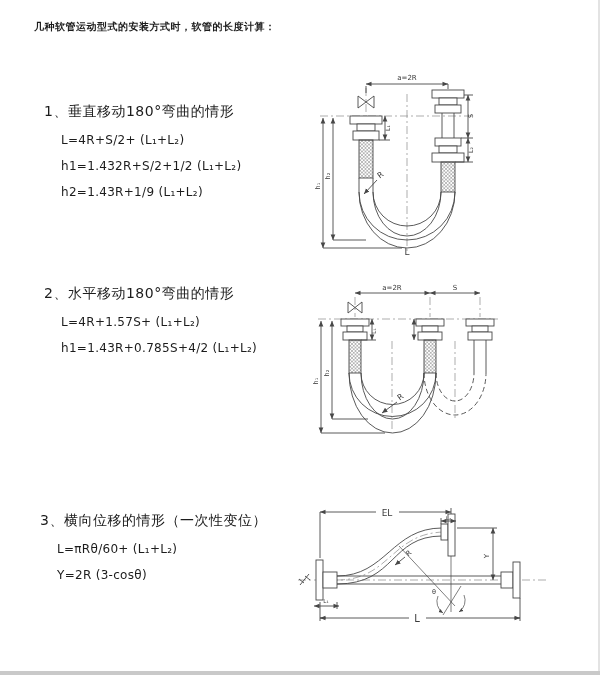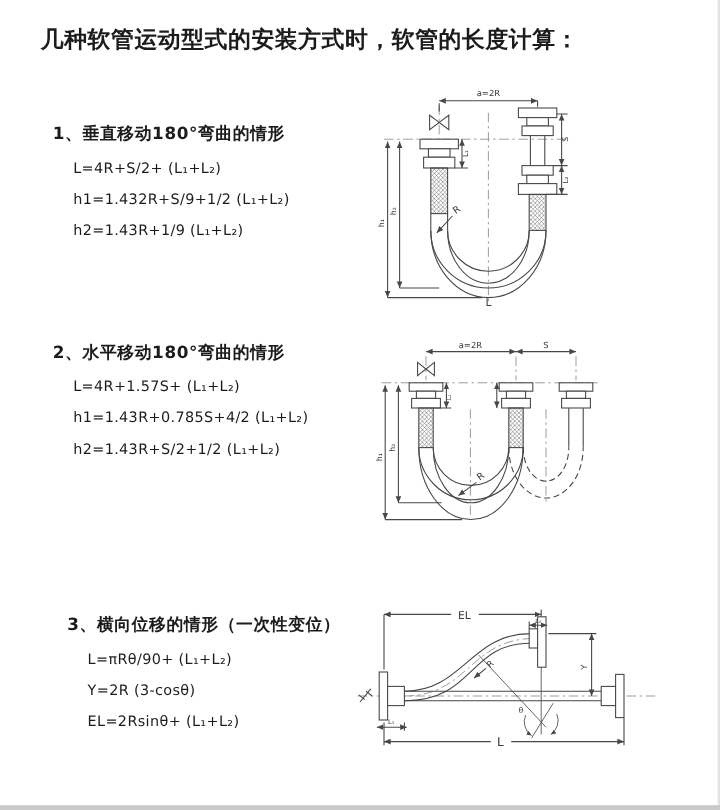--- a/index.html
+++ b/index.html
@@ -1,42 +1,42 @@
 <!DOCTYPE html>
 <html><head>
 <meta charset="utf-8">
 <style>
   html,body{margin:0;padding:0}
   body{
     width:600px;height:675px;position:relative;background:#ffffff;
     font-family:"DejaVu Sans","Liberation Sans",sans-serif;overflow:hidden;color:#1c1c1c;
   }
   .page-title{
-    position:absolute;left:34px;top:20px;font-size:19px;font-weight:bold;letter-spacing:.5px;
+    position:absolute;left:34px;top:20px;font-size:10px;font-weight:bold;letter-spacing:.5px;
   }
   .section{position:absolute;}
   #sec1{left:44px;top:103px}
   #sec2{left:44px;top:285px}
-  #sec3{left:56px;top:512px}
-  .sec-h{font-size:14px;font-weight:bold;letter-spacing:.5px;margin:0}
+  #sec3{left:40px;top:512px}
+  .sec-h{font-size:14px;font-weight:normal;letter-spacing:.5px;margin:0}
   .f{font-size:12px;font-weight:normal;letter-spacing:.3px;margin:12px 0 0 17px;white-space:nowrap}
   .diag{position:absolute}
   svg text{font-family:"DejaVu Sans","Liberation Sans",sans-serif;fill:#3a3a3a}
   .page-edge-bottom{position:absolute;left:0;right:0;bottom:0;height:4px;background:#c9c9c9}
   .page-edge-right{position:absolute;top:0;bottom:0;right:0;width:2px;background:#e3e3e3}
 </style>
 </head>
 <body>
 
 <div class="page-title">几种软管运动型式的安装方式时，软管的长度计算：</div>
 
 <div class="section" id="sec1">
   <div class="sec-h">1、垂直移动180°弯曲的情形</div>
   <div class="f">L=4R+S/2+ (L₁+L₂)</div>
-  <div class="f">h1=1.432R+S/9+1/2 (L₁+L₂)</div>
+  <div class="f">h1=1.432R+S/2+1/2 (L₁+L₂)</div>
   <div class="f">h2=1.43R+1/9 (L₁+L₂)</div>
 </div>
 
 <svg class="diag" style="left:306px;top:64px" width="252" height="194" viewBox="0 0 252 194">
   <defs>
     <marker id="ar1" viewBox="0 0 8 8" refX="7" refY="4" markerWidth="7" markerHeight="7" orient="auto-start-reverse">
       <path d="M0,1 L7,4 L0,7 z" fill="#474747"></path>
     </marker>
     <pattern id="hz1" width="3.5" height="3.5" patternUnits="userSpaceOnUse">
       <path d="M0,3.5 L3.5,0 M0,0 L3.5,3.5" stroke="#6a6a6a" stroke-width="0.45"></path>
@@ -125,21 +125,20 @@
   <text x="167" y="52" font-size="6.5" text-anchor="middle" transform="rotate(-90 167 52)">S</text>
   <text x="167" y="86" font-size="6" text-anchor="middle" transform="rotate(-90 167 86)">L₂</text>
   <text x="76" y="113" font-size="8" text-anchor="middle" transform="rotate(-36 76 113)">R</text>
   <text x="101" y="191" font-size="9" text-anchor="middle">L</text>
 </svg>
 
 <div class="section" id="sec2">
   <div class="sec-h">2、水平移动180°弯曲的情形</div>
   <div class="f">L=4R+1.57S+ (L₁+L₂)</div>
   <div class="f">h1=1.43R+0.785S+4/2 (L₁+L₂)</div>
-  <div class="f">h2=1.43R+S/2+1/2 (L₁+L₂)</div>
 </div>
 
 <svg class="diag" style="left:310px;top:281px" width="228" height="182" viewBox="0 0 228 182">
   <defs>
     <marker id="ar2" viewBox="0 0 8 8" refX="7" refY="4" markerWidth="7" markerHeight="7" orient="auto-start-reverse">
       <path d="M0,1 L7,4 L0,7 z" fill="#474747"></path>
     </marker>
     <pattern id="hz2" width="3.5" height="3.5" patternUnits="userSpaceOnUse">
       <path d="M0,3.5 L3.5,0 M0,0 L3.5,3.5" stroke="#6a6a6a" stroke-width="0.45"></path>
     </pattern>
@@ -223,23 +222,22 @@
   <text x="82" y="9" font-size="7" text-anchor="middle">a=2R</text>
   <text x="145" y="9" font-size="7" text-anchor="middle">S</text>
   <text x="8" y="100" font-size="6.5" text-anchor="middle" transform="rotate(-90 8 100)">h₁</text>
   <text x="19" y="92" font-size="6.5" text-anchor="middle" transform="rotate(-90 19 92)">h₂</text>
   <text x="66" y="50" font-size="5.5" text-anchor="middle" transform="rotate(-90 66 50)">L₁</text>
   <text x="92" y="118" font-size="8" text-anchor="middle" transform="rotate(-36 92 118)">R</text>
 </svg>
 
 <div class="section" id="sec3">
   <div class="sec-h">3、横向位移的情形（一次性变位）</div>
-  <div class="f">L=πRθ/90+ (L₁+L₂)</div>
+  <div class="f">L=πRθ/60+ (L₁+L₂)</div>
   <div class="f">Y=2R (3-cosθ)</div>
-  <div class="f">EL=2Rsinθ+ (L₁+L₂)</div>
 </div>
 
 <svg class="diag" style="left:296px;top:500px" width="268" height="142" viewBox="0 0 268 142">
   <defs>
     <marker id="ar3" viewBox="0 0 8 8" refX="7" refY="4" markerWidth="7" markerHeight="7" orient="auto-start-reverse">
       <path d="M0,1 L7,4 L0,7 z" fill="#474747"></path>
     </marker>
   </defs>
 
   <g stroke="#8a8a8a" stroke-width="0.7" fill="none" stroke-dasharray="8 3 2 3">

